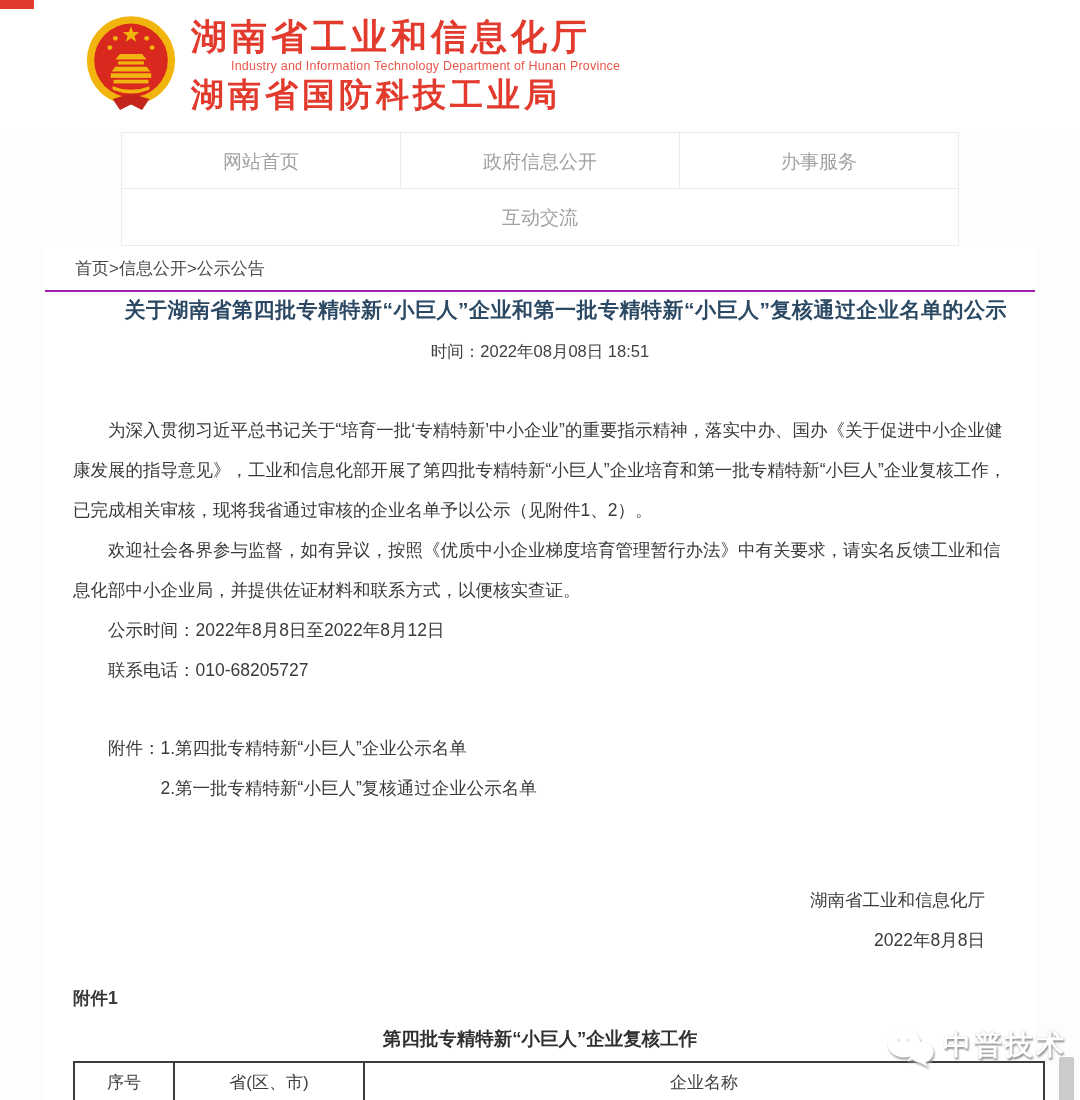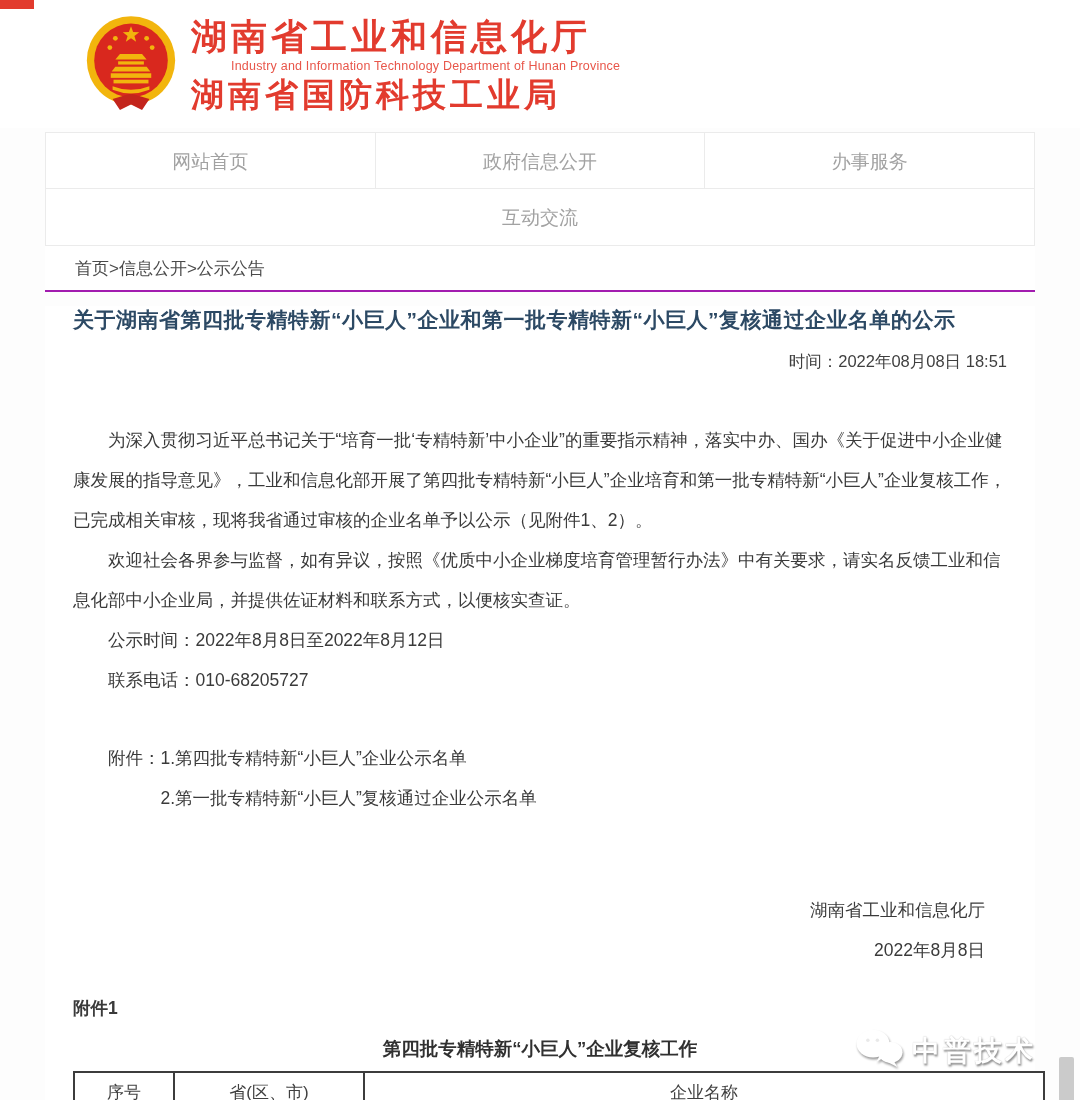--- a/index.html
+++ b/index.html
@@ -13,44 +13,44 @@
 
   
   .site-header { display:flex; align-items:center; padding:14px 0 12px 85px; background:#fff; }
   .emblem { width:92px; height:102px; flex:0 0 auto; }
   .org-block { margin-left:14px; line-height:1.15; }
   .org-cn1 { color:#e23b2e; font-size:36px; font-weight:bold; letter-spacing:4px; }
   .org-en  { color:#e8564a; font-size:12.5px; margin-top:2px; letter-spacing:0.2px;margin-left:40px; }
   .org-cn2 { color:#e23b2e; font-size:33px; font-weight:bold; letter-spacing:4px; margin-top:3px; }
 
   
-  .nav { width:990px; margin:4px auto 0 auto;border-radius:14px; }
+  .nav { width:838px; margin:4px auto 0 auto;border-radius:14px; }
   .nav-row { display:flex; }
   .nav-cell {
     flex:1; height:57px; line-height:57px; text-align:center;
     color:#a2a2a2; font-size:19px; background:#fff;
     border:1px solid #ebebeb; border-left:none; cursor:pointer;
   }
   .nav-row .nav-cell:first-child { border-left:1px solid #ebebeb; }
   .nav-row2 .nav-cell { border-top:none; }
 
   
   .breadcrumb-bar {
     width:990px; margin:0 auto; height:46px; line-height:46px;
     padding-left:30px; color:#4a4a4a; font-size:17px;
     border-bottom:2px solid #a21caf; background:#fff;
   }
 
   
   .article { width:990px; margin:0 auto; background:#fff; padding:0 28px; }
   .article-title {
-    margin-top:14px; text-align:left; color:#2c4964;
+    margin-top:4px; text-align:right; color:#2c4964;
     font-size:21px; font-weight:bold; letter-spacing:0.5px;
   }
-  .article-time { text-align:right; color:#3f3f3f; font-size:16.5px; margin-top:17px; }
+  .article-time { text-align:center; color:#3f3f3f; font-size:16.5px; margin-top:17px; }
 
   .body-text { margin-top:47px; color:#3a3a3a; font-size:17.5px; line-height:40px; }
   .para { text-indent:2em; }
   .line-item { text-indent:2em; }
   .attach-block { margin-top:38px; }
   .attach-line2 { padding-left:5em; }
 
   .signature { text-align:right; padding-right:22px; color:#3a3a3a; font-size:17.5px; line-height:40px; margin-top:72px; }
 
   
@@ -60,21 +60,21 @@
   table.roster th, table.roster td {
     border:2px solid #3c3c3c; color:#3f3f3f; font-size:17px; font-weight:normal;
     height:41px; text-align:center; padding:0 6px; background:#fff;
   }
   table.roster th { border-bottom-width:3px; }
   col.c-no   { width:100px; }
   col.c-prov { width:190px; }
 
   
   .watermark {
-    position:absolute; right:44px; top:1026px; display:flex; align-items:flex-end;
+    position:absolute; right:13px; top:1026px; display:flex; align-items:flex-start;
     pointer-events:none;
   }
   .wm-icon { width:52px; height:44px; margin-right:6px; filter:drop-shadow(1px 2px 1px #9a9a9a); }
   .wm-text {
     color:#ffffff; font-size:28px; font-weight:bold; letter-spacing:3px;
     text-shadow:1px 2px 2px #8f8f8f, 0 0 1px #c0c0c0;
   }
 
   .scroll-thumb { position:absolute; right:6px; top:1057px; width:15px; height:60px; background:#cbcbcb; border-radius:2px; }
 </style>

